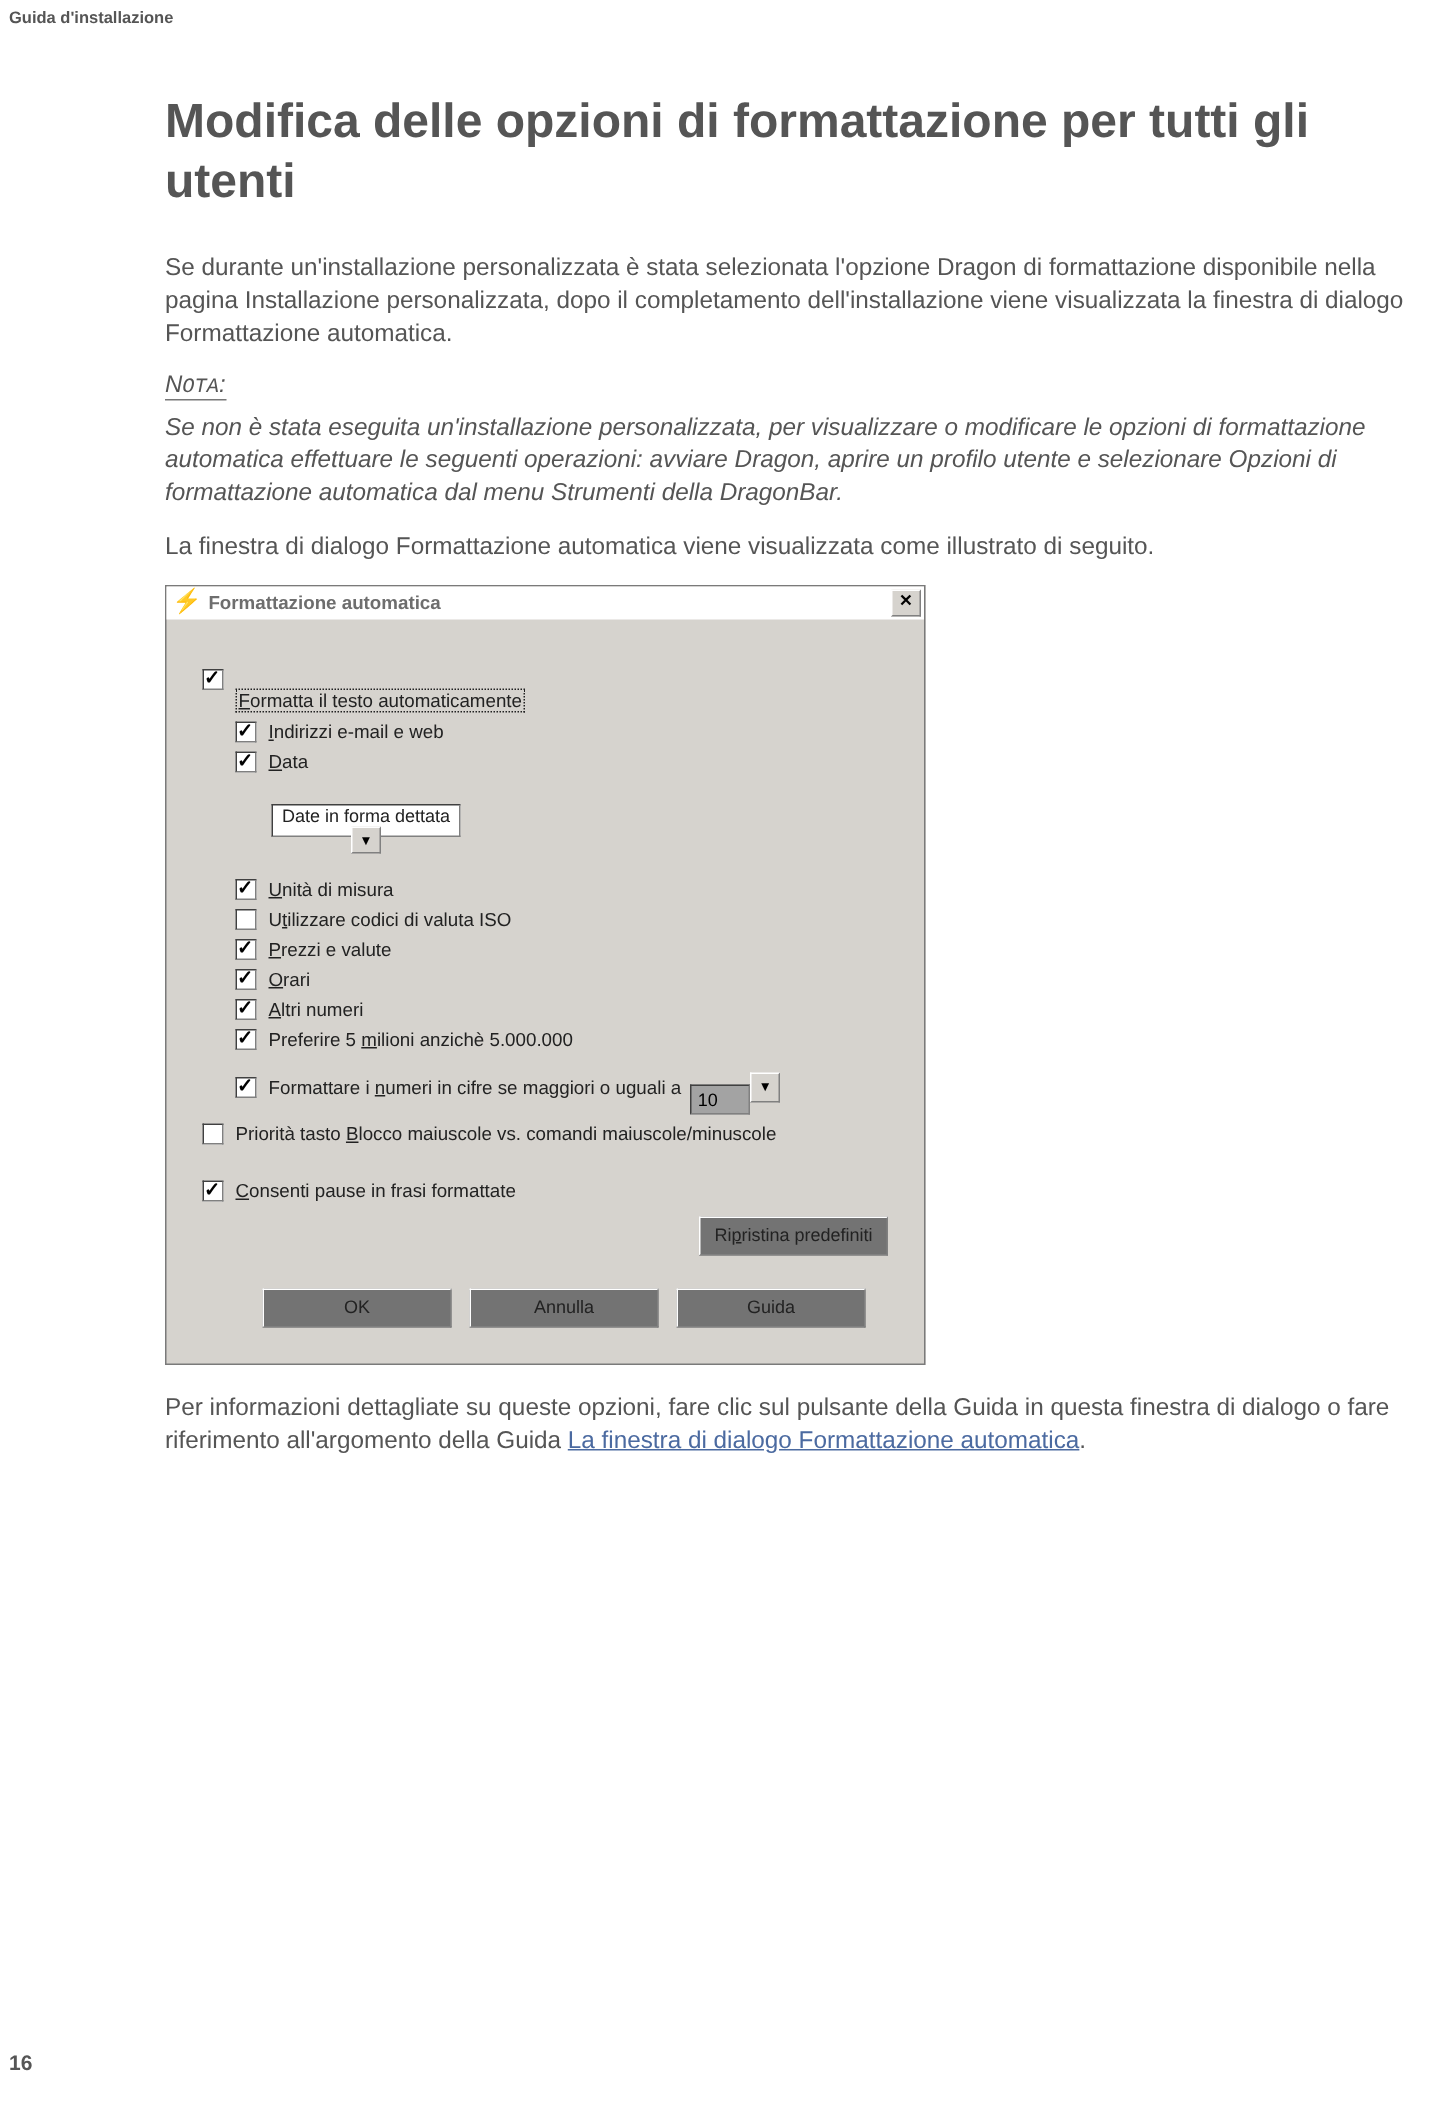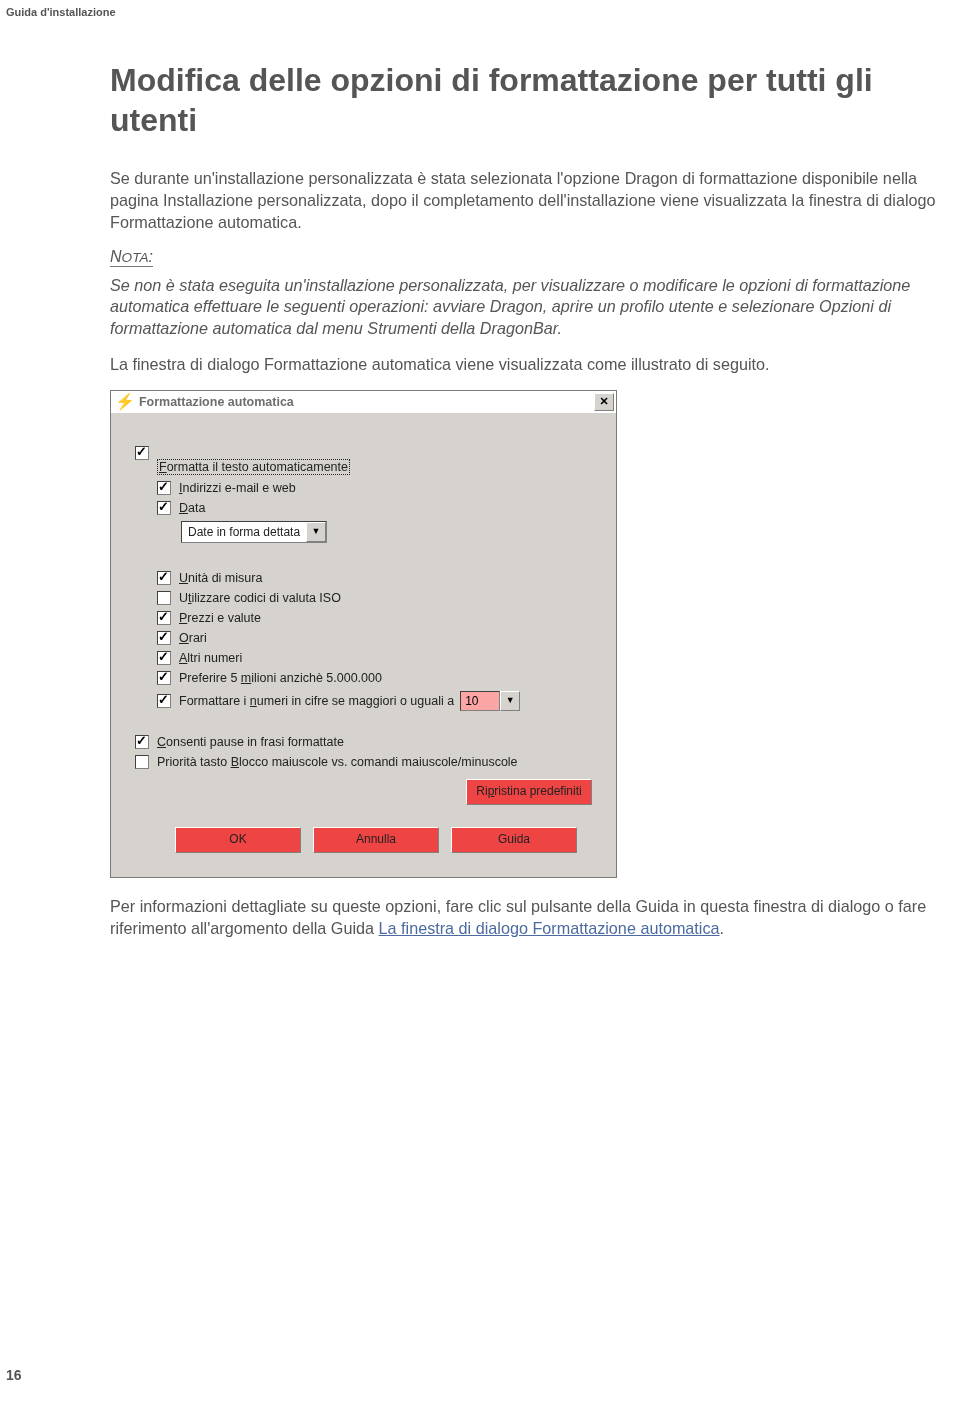--- a/index.html
+++ b/index.html
@@ -45,20 +45,21 @@
     font-style: italic;
     font-size: 16px;
     color: #555555;
     margin: 0 0 8px 0;
     display: inline-block;
     border-bottom: 1px solid #777;
   }
   .nota-label .sc {
     font-variant: small-caps;
     font-size: 0.85em;
+    font-family: Liberation Mono, monospace;
   }
   p.note {
     font-style: italic;
     font-size: 16.2px;
     line-height: 1.35;
     margin: 0 0 14px 0;
     color: #555555;
   }
   a.link {
     color: #4b6aa0;
@@ -154,22 +155,23 @@
   .lbl .u { text-decoration: underline; }
   .dropdown {
     display: inline-flex;
     align-items: center;
     border: 1px solid #808080;
     border-top-color: #404040;
     border-left-color: #404040;
     background: #fff;
     height: 20px;
     margin-left: 46px;
-    margin-top: 0;
+    margin-top: 15px;
     margin-bottom: 4px;
+    flex-direction: column;
   }
   .dropdown .dd-text {
     padding: 0 6px;
     font-size: 12px;
     color: #222;
   }
   .dd-btn {
     width: 18px;
     height: 18px;
     background: #d6d3ce;
@@ -187,33 +189,34 @@
     margin-left: 6px;
   }
   .num-row .spin input {
     width: 30px;
     height: 18px;
     border: 1px solid #808080;
     border-top-color: #404040;
     border-left-color: #404040;
     font-size: 12px;
     padding: 0 4px;
-    background: #fca5a5;
+    background: #a3a3a3;
+    margin-top: 17px;
   }
   .reset-row {
     text-align: right;
     margin: 10px 4px 4px 0;
   }
   .btn {
     display: inline-block;
     min-width: 108px;
     height: 24px;
     line-height: 22px;
     text-align: center;
-    background: #ef4444;
+    background: #737373;
     border: 1px solid #808080;
     border-top-color: #fff;
     border-left-color: #fff;
     font-size: 12px;
     color: #222;
     padding: 0 8px;
   }
   .btn .u { text-decoration: underline; }
   .btn-row {
     display: flex;
@@ -300,28 +303,28 @@
 
         <div class="check-row indent1 num-row">
           <input type="checkbox" class="cb" checked="" style="">
           <span class="lbl">Formattare i <span class="u">n</span>umeri in cifre se maggiori o uguali a</span>
           <span class="spin">
             <input type="text" value="10" style="">
             <span class="dd-btn">▼</span>
           </span>
         </div>
 
-        <div class="check-row gap-above">
-          <input type="checkbox" class="cb" checked="" style="">
-          <span class="lbl"><span class="u">C</span>onsenti pause in frasi formattate</span>
-        </div>
-
         <div class="check-row">
           <input type="checkbox" class="cb" style="">
           <span class="lbl">Priorità tasto <span class="u">B</span>locco maiuscole vs. comandi maiuscole/minuscole</span>
+        </div>
+
+        <div class="check-row gap-above">
+          <input type="checkbox" class="cb" checked="" style="">
+          <span class="lbl"><span class="u">C</span>onsenti pause in frasi formattate</span>
         </div>
 
         <div class="reset-row">
           <span class="btn">Ri<span class="u">p</span>ristina predefiniti</span>
         </div>
 
         <div class="btn-row">
           <span class="btn">OK</span>
           <span class="btn">Annulla</span>
           <span class="btn">Guida</span>

